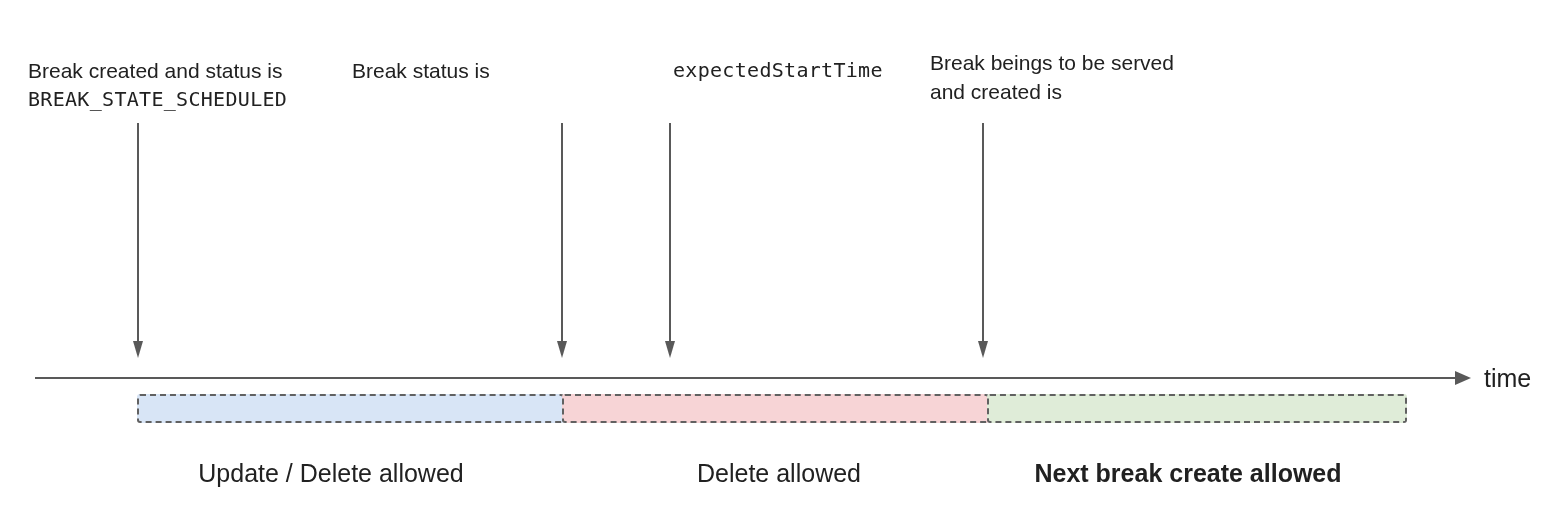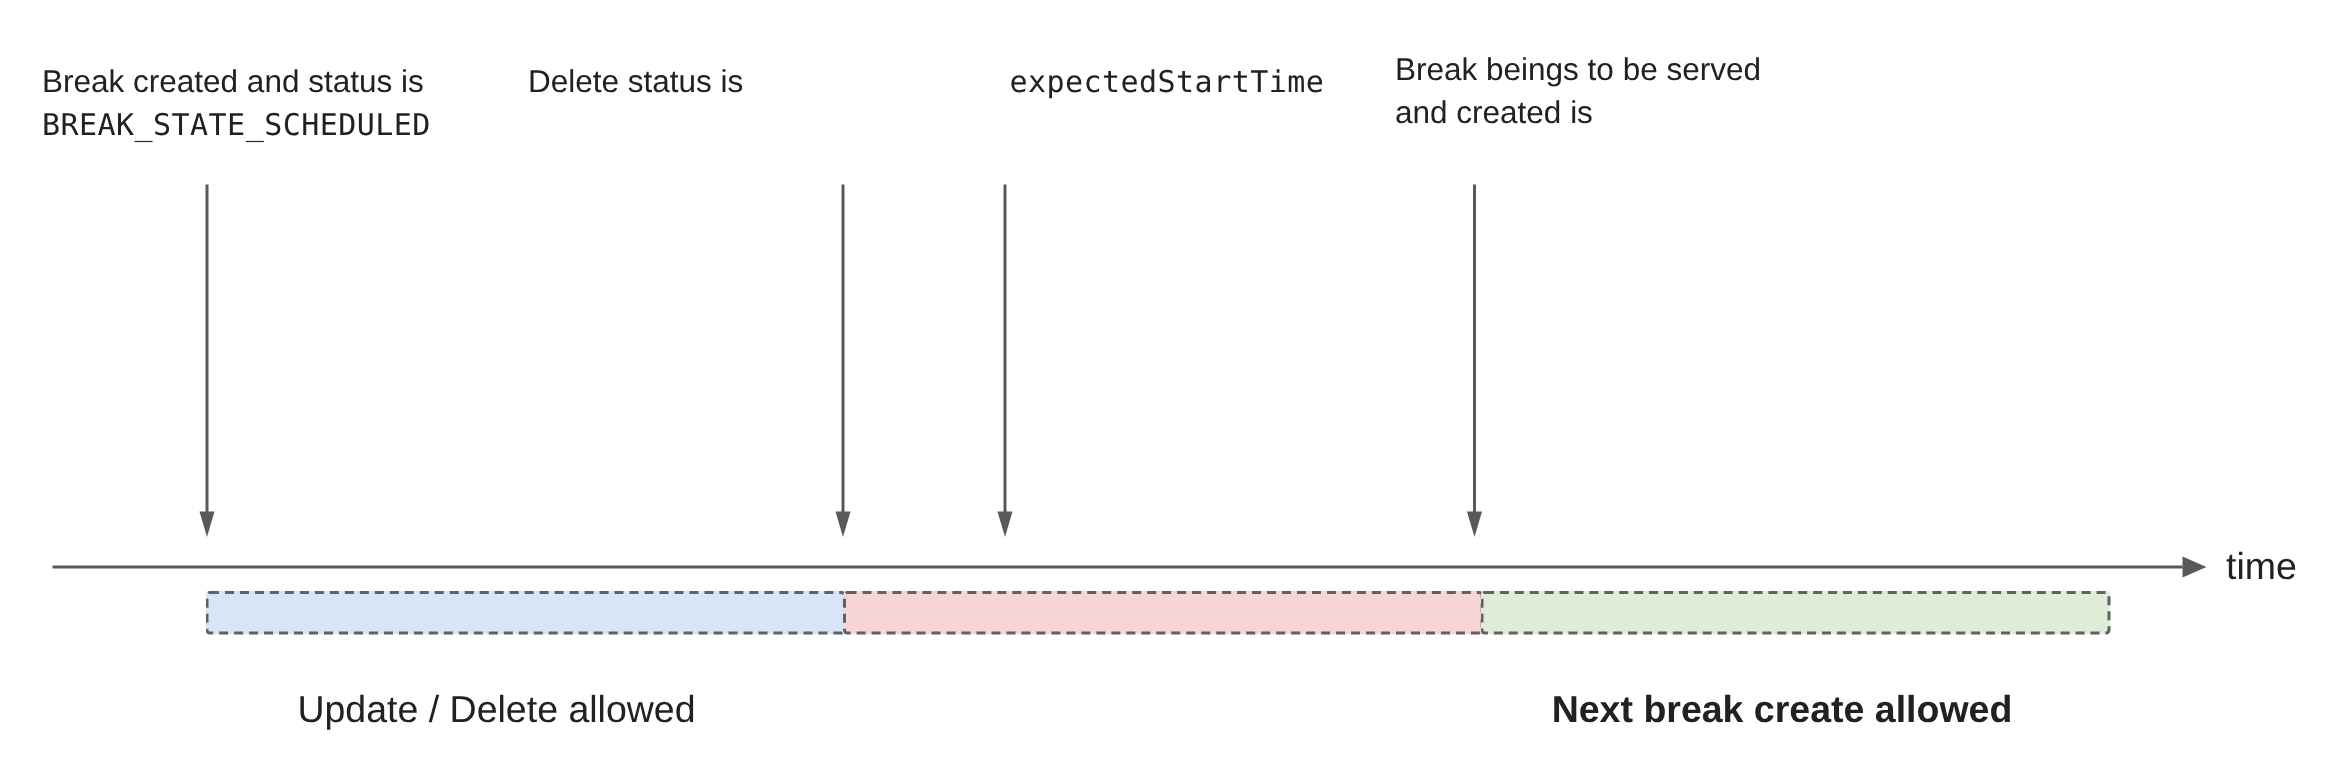--- a/index.html
+++ b/index.html
@@ -10,20 +10,21 @@
     font-family:"Liberation Sans", sans-serif;
     color:#212121;
     overflow:hidden;
   }
   
   .annotation{
     position:absolute;
     font-size:21px;
     line-height:29px;
     white-space:nowrap;
+    margin-top:16px;
   }
   .annotation .mono{
     font-family:"DejaVu Sans Mono","Liberation Mono",monospace;
     font-size:20px;
     letter-spacing:0.3px;
   }
   .annotation div{height:29px;}
   
   .v-arrow{position:absolute;top:123px;width:10px;height:235px;}
   .v-arrow .shaft{position:absolute;left:4px;top:0;width:2px;height:219px;background:#595959;}
@@ -64,21 +65,21 @@
 <body>
 
 <div id="canvas">
 
   <div class="annotation" style="left:28px;top:40px;">
     <div>Break created and status is</div>
     <div class="mono">BREAK_STATE_SCHEDULED</div>
   </div>
 
   <div class="annotation" style="left:352px;top:40px;">
-    <div>Delete status is</div>
+    <div>Break status is</div>
   </div>
 
   <div class="annotation" style="left:673px;top:40px;">
     <div class="mono">expectedStartTime</div>
   </div>
 
   <div class="annotation" style="left:930px;top:32px;">
     <div>Break beings to be served</div>
     <div>and created is</div>
   </div>
@@ -104,15 +105,16 @@
   <div class="axis-head"></div>
   <div class="axis-label">time</div>
 
   <div class="segments">
     <div class="segment seg-0" style="background-color: rgb(216, 229, 246);"></div>
     <div class="segment seg-1" style="background-color: rgb(247, 212, 214);"></div>
     <div class="segment seg-2" style="background-color: rgb(223, 236, 216);"></div>
   </div>
 
   <div class="phase-label pl-0">Update / Delete allowed</div>
+  <div class="phase-label pl-1">Delete allowed</div>
   <div class="phase-label pl-2">Next break create allowed</div>
 
 </div>
 
 </body></html>

